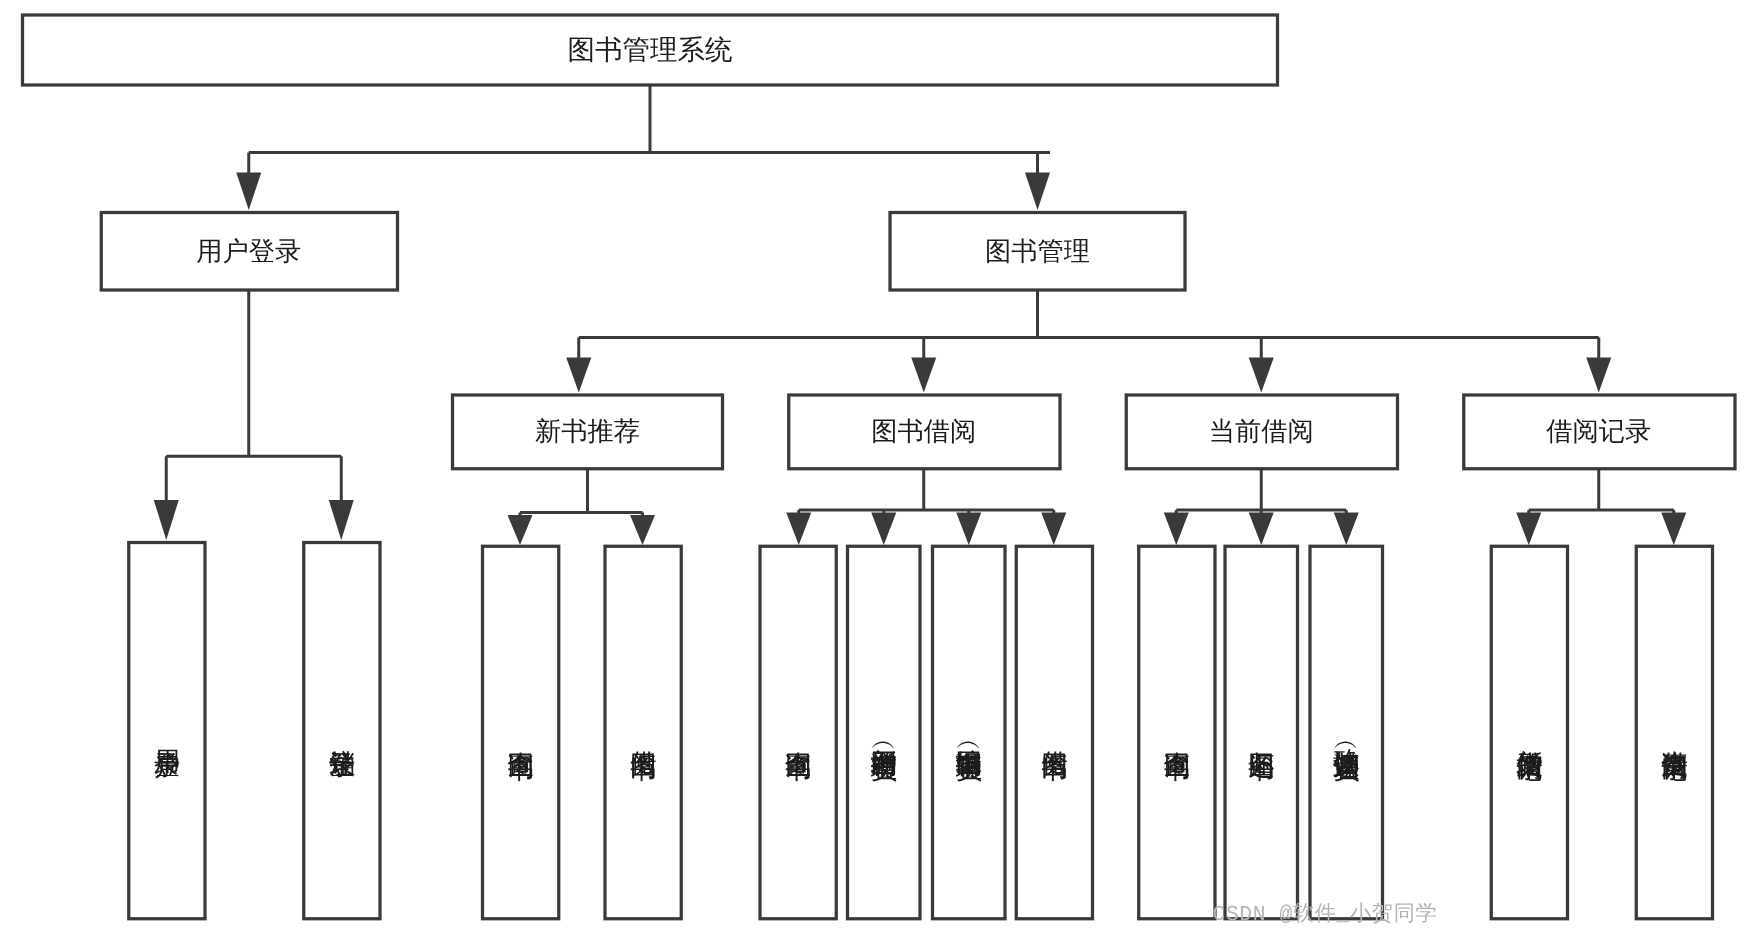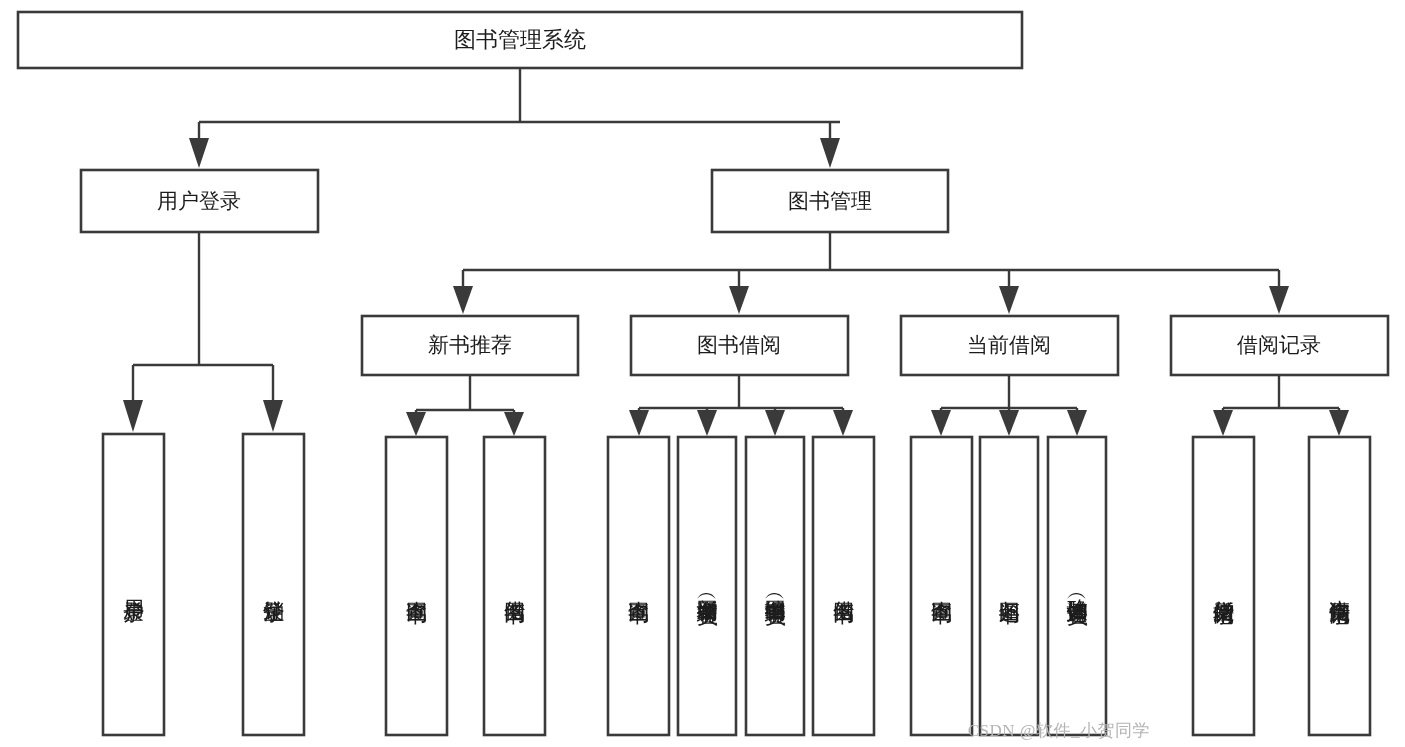--- a/index.html
+++ b/index.html
@@ -61,21 +61,21 @@
     writing-mode: vertical-rl;
     text-orientation: upright;
     letter-spacing: 1px;
     white-space: nowrap;
     pointer-events: none;
   }
   #watermark {
     position: absolute;
     right: 8px;
     bottom: 5px;
-    font-family: Liberation Serif, serif;
+    font-family: Liberation Mono, monospace;
     font-size: 17px;
     color: #b4b4b4;
     letter-spacing: 0.5px;
     white-space: nowrap;
   }
 </style>
 </head>
 <body>
 
 <div id="diagram-root">

